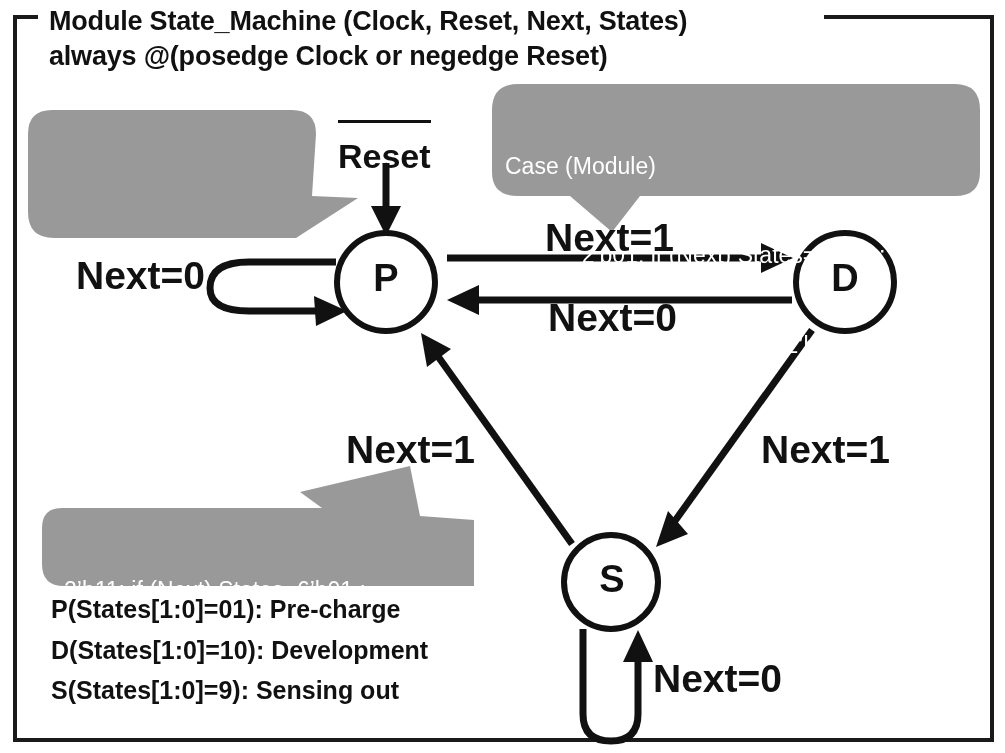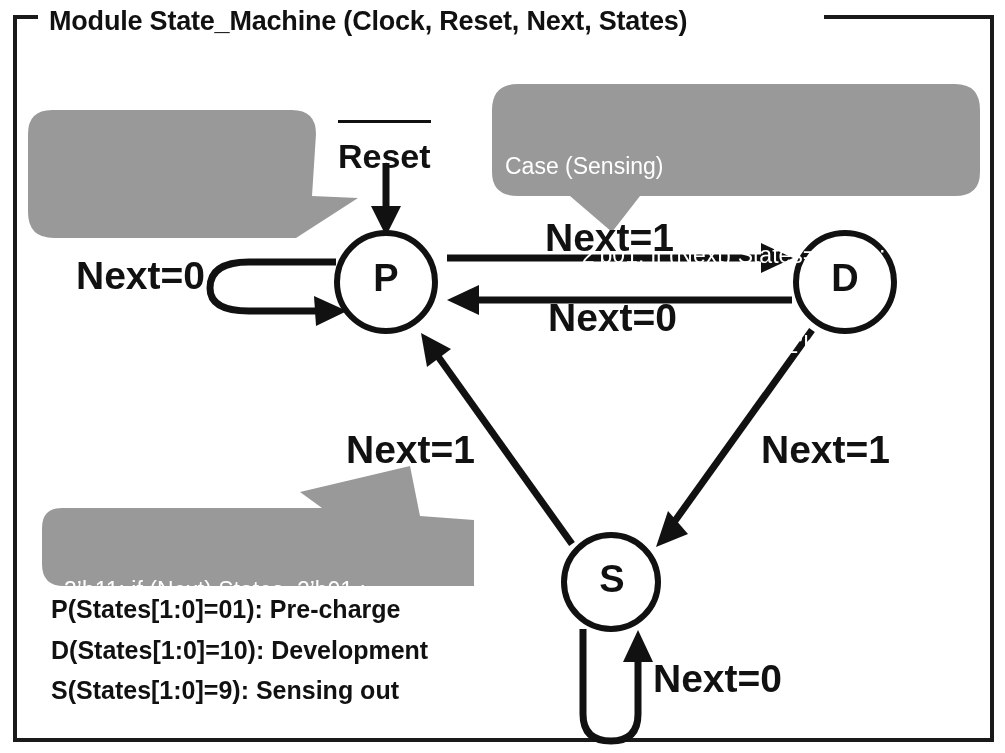--- a/index.html
+++ b/index.html
@@ -189,31 +189,32 @@
                Q 583 741 611 741
                Q 638 741 638 714
                L 638 651"></path>
     </g>
     <polygon fill="#111111" points="638,630 623,662 653,662"></polygon>
 
   </svg>
 
   <div class="frame-title">
     <span>Module State_Machine (Clock, Reset, Next, States)</span>
+    <span class="line2">always @(posedge Clock or negedge Reset)</span>
   </div>
 
 
   <div class="callout-text" style="left:505px; top:92px;">
-    <div>Case (Sensing)</div>
+    <div>Case (Module)</div>
     <div>            2’b01: if (Next) States=2’b10 ;</div>
     <div>                        else States=2’b01 ;</div>
   </div>
 
   <div class="callout-text" style="left:64px; top:516px;">
-    <div>3’b11: if (Next) States=2’b01 ;</div>
+    <div>2’b11: if (Next) States=6’b01 ;</div>
     <div>         else States=2’b01 ;</div>
   </div>
 
   <div class="reset-label" style="left:338px; top:120px;">
     <span class="ovl">Reset</span>
   </div>
 
   <div class="state-label" style="left:361px; top:257px; width:50px;">P</div>
   <div class="state-label" style="left:820px; top:257px; width:50px;">D</div>
   <div class="state-label" style="left:587px; top:558px; width:50px;">S</div>

